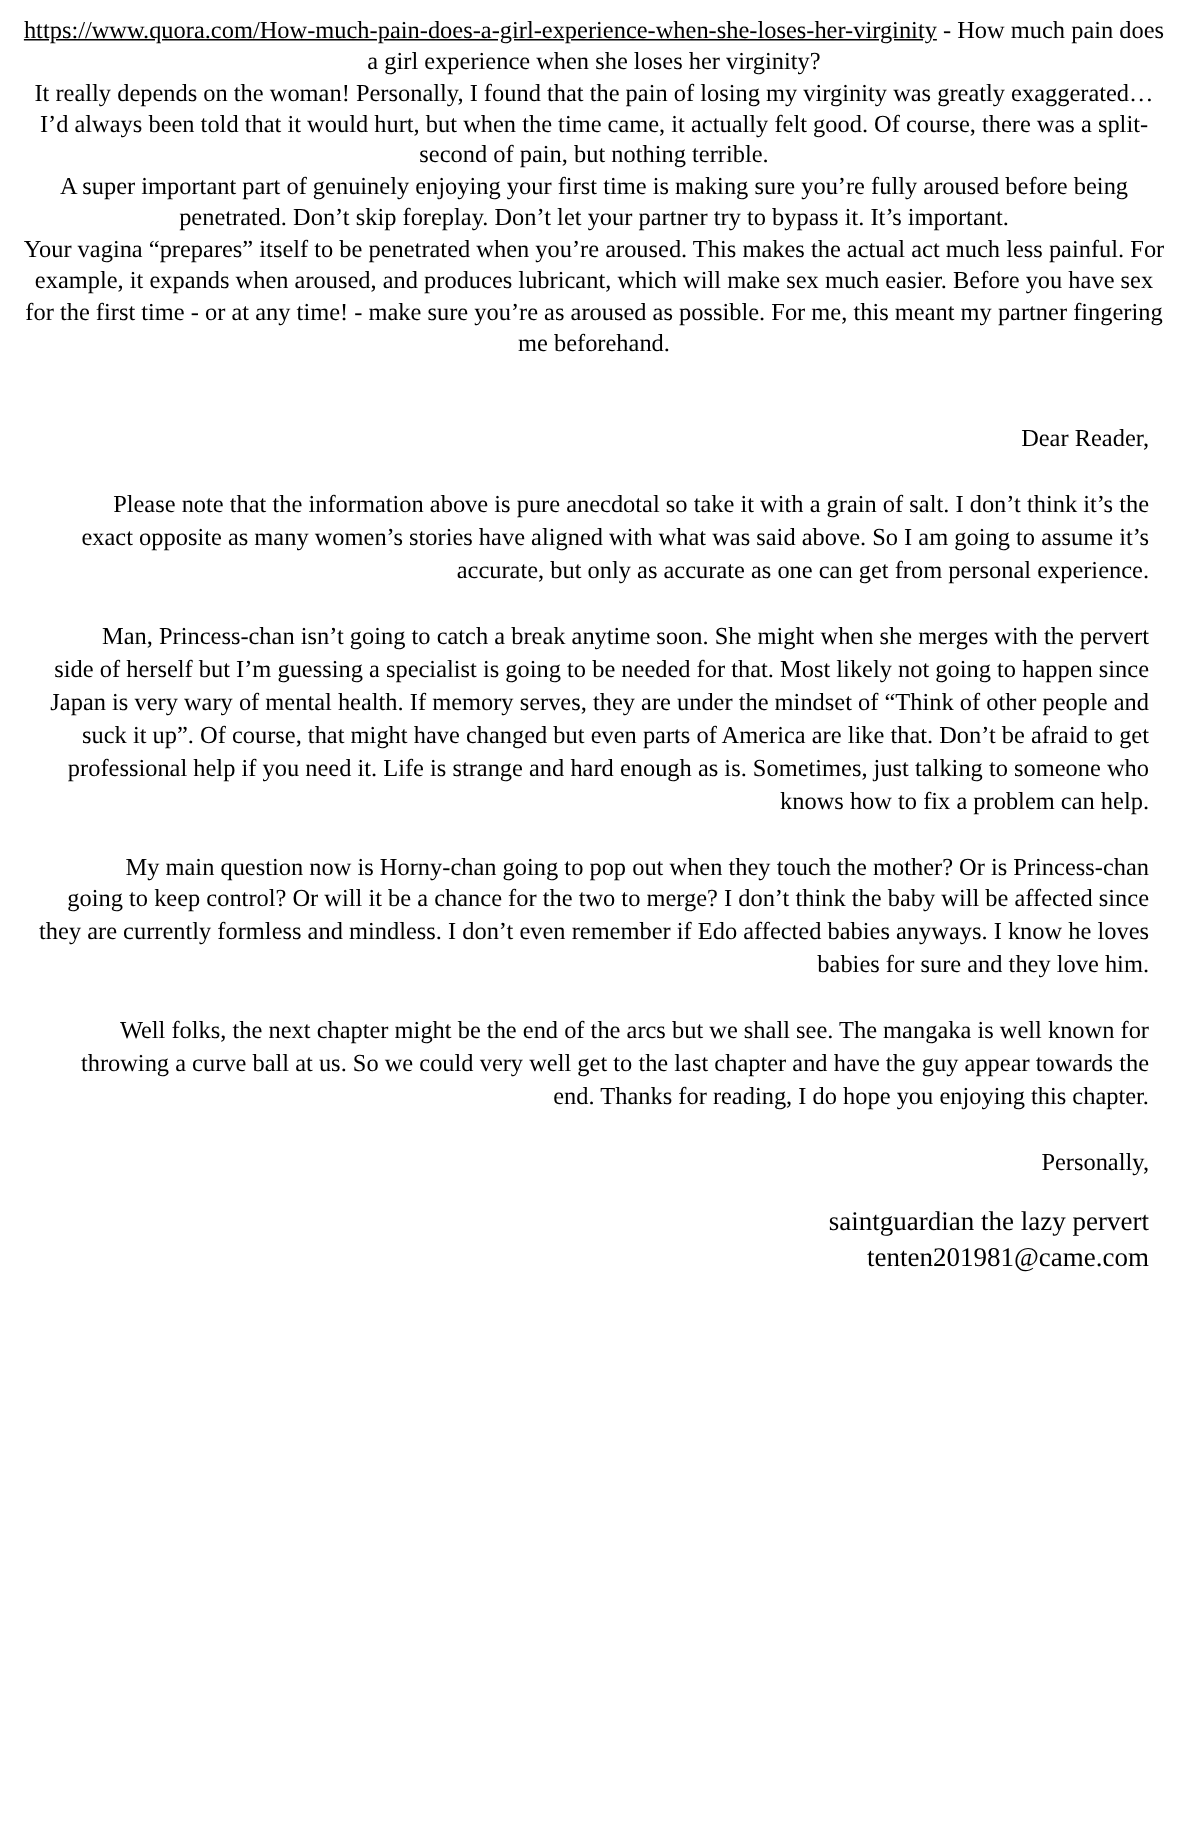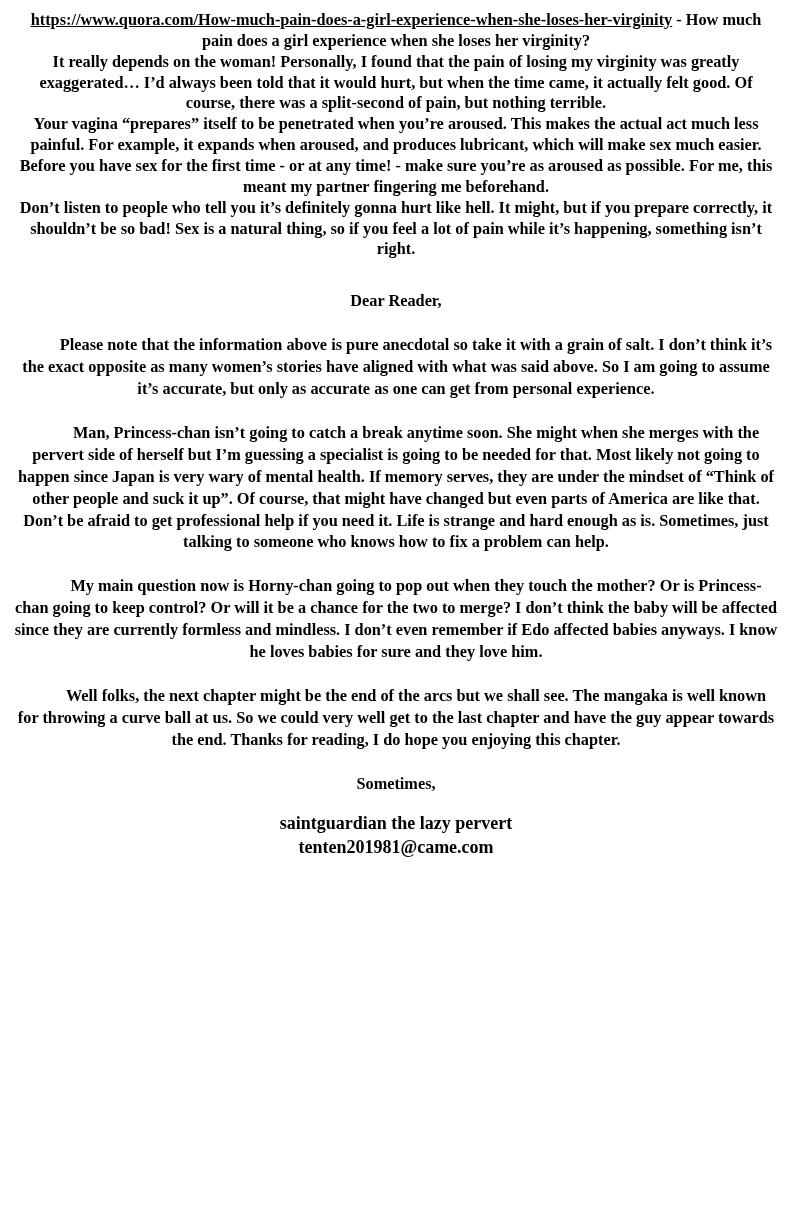--- a/index.html
+++ b/index.html
@@ -13,42 +13,41 @@
     font-family: "Liberation Serif", "DejaVu Serif", serif;
     color: #000000;
     overflow: hidden;
   }
   .page {
     width: 792px;
     height: 1224px;
     box-sizing: border-box;
     padding: 8px 14px 0 14px;
     position: relative;
-    font-weight: bold;
   }
   .quote-block {
     font-size: 16.3px;
     line-height: 1.28;
     text-align: center;
     margin: 0;
   }
   .quote-block p {
     margin: 0;
   }
   .quote-block p.first {
     margin-top: 2px;
   }
   .link {
     text-decoration: underline;
   }
   .body-block {
     font-size: 16.3px;
     line-height: 1.345;
-    text-align: center;
-    margin: 0;
+    text-align: right;
+    margin: 12px;
   }
   .body-block p {
     margin: 0;
   }
   .gap-lg {
     height: 30px;
   }
   .gap-md {
     height: 22px;
   }
@@ -64,36 +63,36 @@
   }
 </style>
 </head>
 <body>
 
 <div class="page">
 
   <div class="quote-block">
     <p class="first"><span class="link">https://www.quora.com/How-much-pain-does-a-girl-experience-when-she-loses-her-virginity</span><span> - </span><span>How much pain does a girl experience when she loses her virginity?</span></p>
     <p>It really depends on the woman! Personally, I found that the pain of losing my virginity was greatly exaggerated… I’d always been told that it would hurt, but when the time came, it actually felt good. Of course, there was a split-second of pain, but nothing terrible.</p>
+    <p>A super important part of genuinely enjoying your first time is making sure you’re fully aroused before being penetrated. Don’t skip foreplay. Don’t let your partner try to bypass it. It’s important.</p>
     <p>Your vagina “prepares” itself to be penetrated when you’re aroused. This makes the actual act much less painful. For example, it expands when aroused, and produces lubricant, which will make sex much easier. Before you have sex for the first time - or at any time! - make sure you’re as aroused as possible. For me, this meant my partner fingering me beforehand.</p>
-    <p>Don’t listen to people who tell you it’s definitely gonna hurt like hell. It might, but if you prepare correctly, it shouldn’t be so bad! Sex is a natural thing, so if you feel a lot of pain while it’s happening, something isn’t right.</p>
   </div>
 
   <div class="gap-lg"></div>
 
   <div class="body-block">
     <p>Dear Reader,</p>
     <div class="gap-md"></div>
     <p class="indent">Please note that the information above is pure anecdotal so take it with a grain of salt.  I don’t think it’s the exact opposite as many women’s stories have aligned with what was said above.  So I am going to assume it’s accurate, but only as accurate as one can get from personal experience.</p>
     <div class="gap-md"></div>
     <p class="indent">Man, Princess-chan isn’t going to catch a break anytime soon.  She might when she merges with the pervert side of herself but I’m guessing a specialist is going to be needed for that.  Most likely not going to happen since Japan is very wary of mental health.  If memory serves, they are under the mindset of “Think of other people and suck it up”.  Of course, that might have changed but even parts of America are like that.  Don’t be afraid to get professional help if you need it.  Life is strange and hard enough as is.  Sometimes, just talking to someone who knows how to fix a problem can help.</p>
     <div class="gap-md"></div>
     <p class="indent">My main question now is Horny-chan going to pop out when they touch the mother?  Or is Princess-chan going to keep control?  Or will it be a chance for the two to merge?  I don’t think the baby will be affected since they are currently formless and mindless.  I don’t even remember if Edo affected babies anyways.  I know he loves babies for sure and they love him.</p>
     <div class="gap-md"></div>
     <p class="indent">Well folks, the next chapter might be the end of the arcs but we shall see.  The mangaka is well known for throwing a curve ball at us.  So we could very well get to the last chapter and have the guy appear towards the end.  Thanks for reading, I do hope you enjoying this chapter.</p>
     <div class="gap-md"></div>
-    <p>Sometimes,</p>
+    <p>Personally,</p>
     <div class="gap-sm"></div>
     <p class="sig-line">saintguardian the lazy pervert</p>
     <p class="sig-line">tenten201981@came.com</p>
   </div>
 
 </div>
 
 </body></html>

